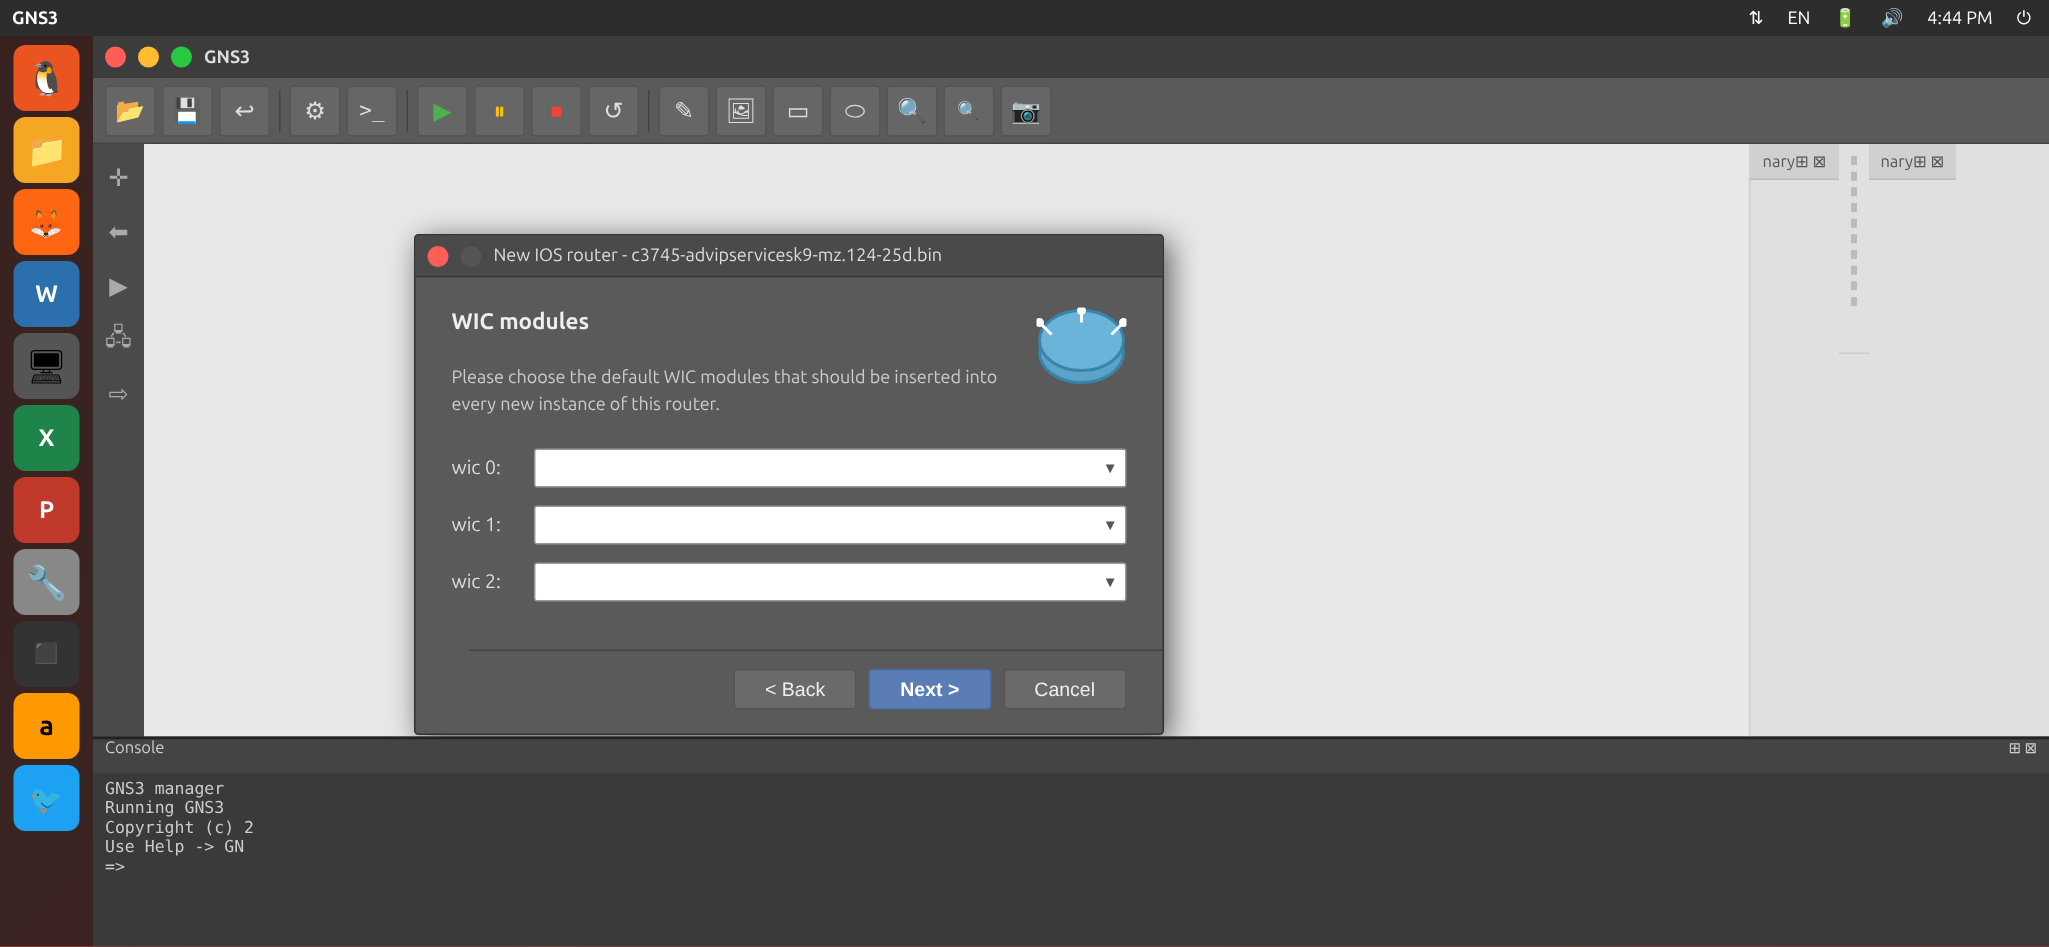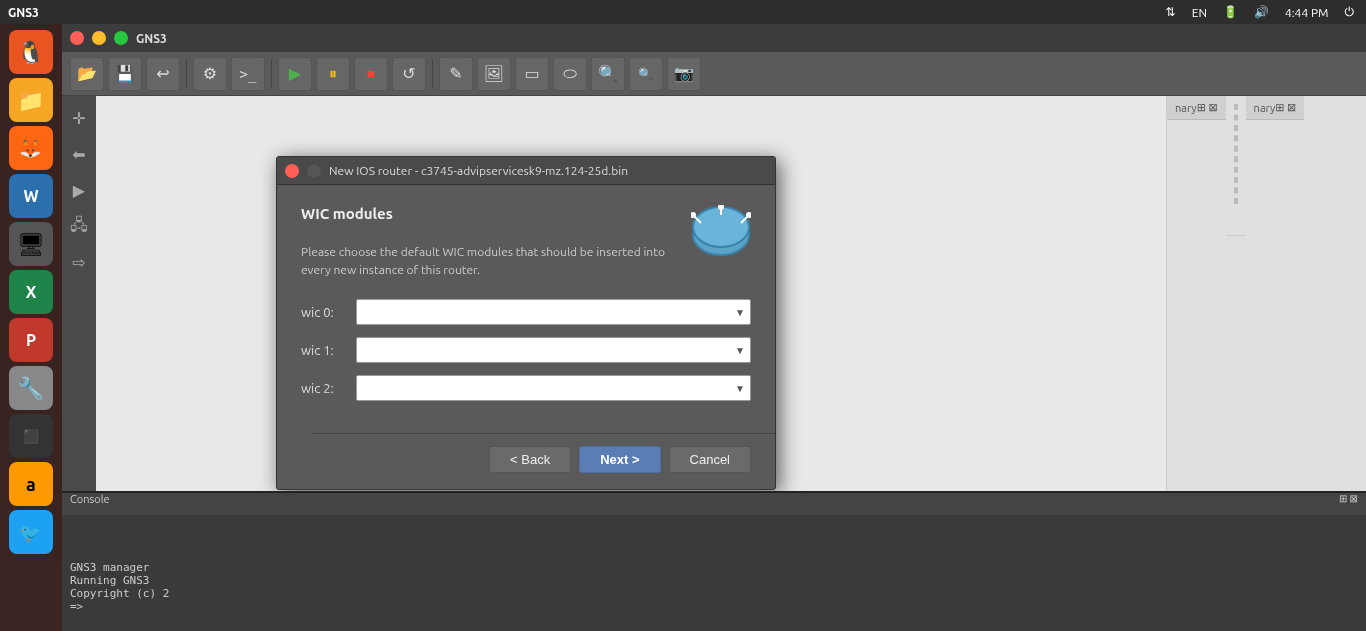--- a/index.html
+++ b/index.html
@@ -232,21 +232,20 @@
       font-size: 11px;
       color: #ccc;
     }
     .console-content {
       flex: 1;
       padding: 4px 8px;
       font-family: monospace;
       font-size: 11px;
       color: #ccc;
       overflow: hidden;
-      margin-top: 42px;
     }
 
     
     .dialog-overlay {
       position: absolute;
       top: 0;
       left: 0;
       width: 100%;
       height: 100%;
       display: flex;
@@ -572,18 +571,19 @@
 
     <div class="gns3-bottom">
       <div class="console-header">
         <span>Console</span>
         <span style="margin-left:auto;font-size:10px;">⊞ ⊠</span>
       </div>
       <div class="console-content">
         <div>GNS3 manager</div>
         <div>Running GNS3</div>
         <div>Copyright (c) 2</div>
+        <div>Use Help -&gt; GN</div>
         <div>=&gt;</div>
       </div>
     </div>
   </div>
 
 </div>
 
 </body></html>

